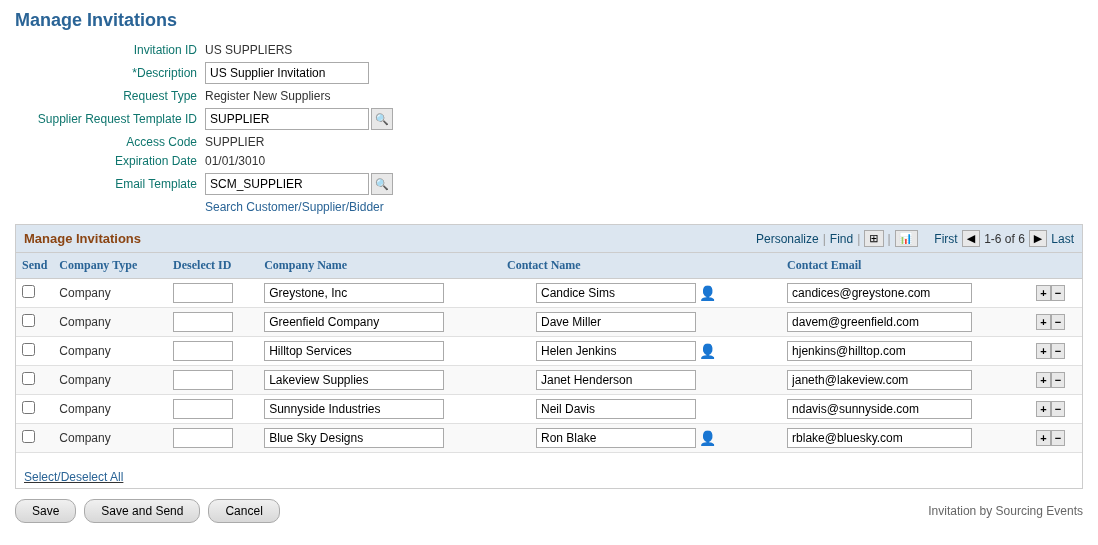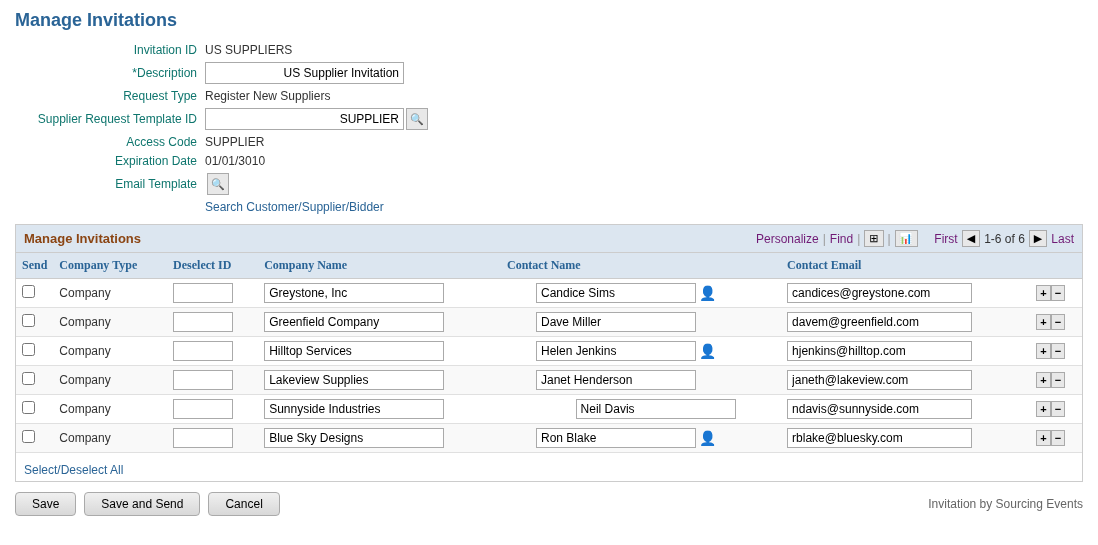--- a/index.html
+++ b/index.html
@@ -5,53 +5,53 @@
     * { box-sizing: border-box; margin: 0; padding: 0; }
     body { font-family: Arial, Helvetica, sans-serif; font-size: 12px; background: #fff; color: #333; }
     .page { padding: 10px 15px; max-width: 1098px; }
     h1 { color: #2a6496; font-size: 18px; font-weight: bold; margin-bottom: 12px; }
 
     .form-section { margin-bottom: 10px; }
     .form-row { display: flex; align-items: center; margin-bottom: 5px; }
     .form-label { text-align: right; min-width: 190px; padding-right: 8px; color: #0f766e; font-size: 12px; }
     .form-value { font-size: 12px; color: #333; }
     .form-input { border: 1px solid #aaa; padding: 2px 4px; font-size: 12px; height: 22px; }
-    .form-input-wide { width: 199px; text-align: right; }
+    .form-input-wide { width: 164px; }
     .search-icon-btn { border: 1px solid #aaa; background: #e8e8e8; padding: 1px 3px; cursor: pointer; margin-left: 2px; font-size: 11px; height: 22px; }
     .link-blue { color: #2a6496; text-decoration: none; cursor: pointer; font-size: 12px; }
 
     .grid-container { border: 1px solid #ccc; margin-top: 10px; }
     .grid-header-bar { background: #dce6f0; padding: 5px 8px; display: flex; justify-content: space-between; align-items: center; border-bottom: 1px solid #ccc; }
     .grid-header-title { color: #8b4513; font-weight: bold; font-size: 13px; }
     .grid-nav { display: flex; align-items: center; gap: 4px; font-size: 12px; color: #333; }
-    .grid-nav-link { color: #701a75; text-decoration: none; cursor: pointer; }
+    .grid-nav-link { color: #0c4a6e; text-decoration: none; cursor: pointer; }
     .grid-nav-sep { color: #999; }
     .grid-nav-btn { background: #e8e8e8; border: 1px solid #aaa; padding: 1px 4px; cursor: pointer; font-size: 11px; }
 
     table { width: 100%; border-collapse: collapse; }
     thead tr { background: #dce6f0; }
     thead th { padding: 5px 6px; text-align: left; color: #2a6496; font-size: 12px; font-weight: bold; border-bottom: 1px solid #ccc; font-family: Liberation Serif, serif; }
     tbody tr { border-bottom: 1px solid #e0e0e0; }
     tbody tr:nth-child(even) { background: #f9f9f9; }
     tbody td { padding: 4px 6px; font-size: 12px; vertical-align: middle; margin-left: 29px; }
     .cell-input { border: 1px solid #aaa; padding: 2px 4px; font-size: 12px; height: 20px; width: 95%; }
     .cell-input-name { width: 180px; }
     .cell-input-contact { width: 160px; }
     .cell-input-email { width: 185px; }
     .add-btn { background: #e8e8e8; border: 1px solid #aaa; cursor: pointer; padding: 1px 3px; font-size: 11px; font-weight: bold; }
     .del-btn { background: #e8e8e8; border: 1px solid #aaa; cursor: pointer; padding: 1px 3px; font-size: 11px; font-weight: bold; }
     .person-icon { font-size: 14px; color: #666; cursor: pointer; }
     .checkbox-cell { width: 30px; }
     input[type="checkbox"] { cursor: pointer; }
 
-    .footer-links { margin-top: 6px; padding: 4px 8px; }
+    .footer-links { margin-top: 13px; padding: 4px 8px; text-decoration: underline; }
     .select-deselect { color: #2a6496; text-decoration: none; cursor: pointer; font-size: 12px; }
 
     .button-bar { display: flex; gap: 8px; margin-top: 10px; align-items: center; }
-    .btn { border: 1px solid #aaa; background: linear-gradient(to bottom, #f0f0f0, #d8d8d8); padding: 4px 16px; cursor: pointer; font-size: 12px; border-radius: 4px; }
+    .btn { border: 1px solid #aaa; background: linear-gradient(to bottom, #f0f0f0, #d8d8d8); padding: 4px 16px; cursor: pointer; font-size: 12px; border-radius: 10px; }
     .footer-text { margin-left: auto; color: #666; font-size: 12px; }
   </style>
 </head>
 <body>
 
 <div class="page">
   <h1>Manage Invitations</h1>
 
   <div class="form-section">
     <div class="form-row">
@@ -74,20 +74,21 @@
     <div class="form-row">
       <span class="form-label">Access Code</span>
       <span class="form-value">SUPPLIER</span>
     </div>
     <div class="form-row">
       <span class="form-label">Expiration Date</span>
       <span class="form-value">01/01/3010</span>
     </div>
     <div class="form-row">
       <span class="form-label">Email Template</span>
+      <input class="form-input form-input-wide" type="text" value="SCM_SUPPLIER" style="">
       <button class="search-icon-btn">🔍</button>
     </div>
     <div class="form-row">
       <span class="form-label"></span>
       <a class="link-blue">Search Customer/Supplier/Bidder</a>
     </div>
   </div>
 
   <div class="grid-container">
     <div class="grid-header-bar">
@@ -166,21 +167,21 @@
               <input type="text" class="cell-input cell-input-contact" value="Janet Henderson" style="">
             </td>
             <td><input type="text" class="cell-input cell-input-email" value="janeth@lakeview.com" style=""></td>
             <td style="white-space: nowrap;"><button class="add-btn">+</button><button class="del-btn">−</button></td>
           </tr>
           <tr>
             <td class="checkbox-cell"><input type="checkbox" style=""></td>
             <td>Company</td>
             <td><input type="text" class="cell-input" style="width: 60px;"></td>
             <td><input type="text" class="cell-input cell-input-name" value="Sunnyside Industries" style=""></td>
-            <td style="display: flex; align-items: center; gap: 3px; justify-content: center;">
+            <td style="display: flex; align-items: center; gap: 3px;">
               <input type="text" class="cell-input cell-input-contact" value="Neil Davis" style="">
             </td>
             <td><input type="text" class="cell-input cell-input-email" value="ndavis@sunnyside.com" style=""></td>
             <td style="white-space: nowrap;"><button class="add-btn">+</button><button class="del-btn">−</button></td>
           </tr>
           <tr>
             <td class="checkbox-cell"><input type="checkbox" style=""></td>
             <td>Company</td>
             <td><input type="text" class="cell-input" style="width: 60px;"></td>
             <td><input type="text" class="cell-input cell-input-name" value="Blue Sky Designs" style=""></td>

